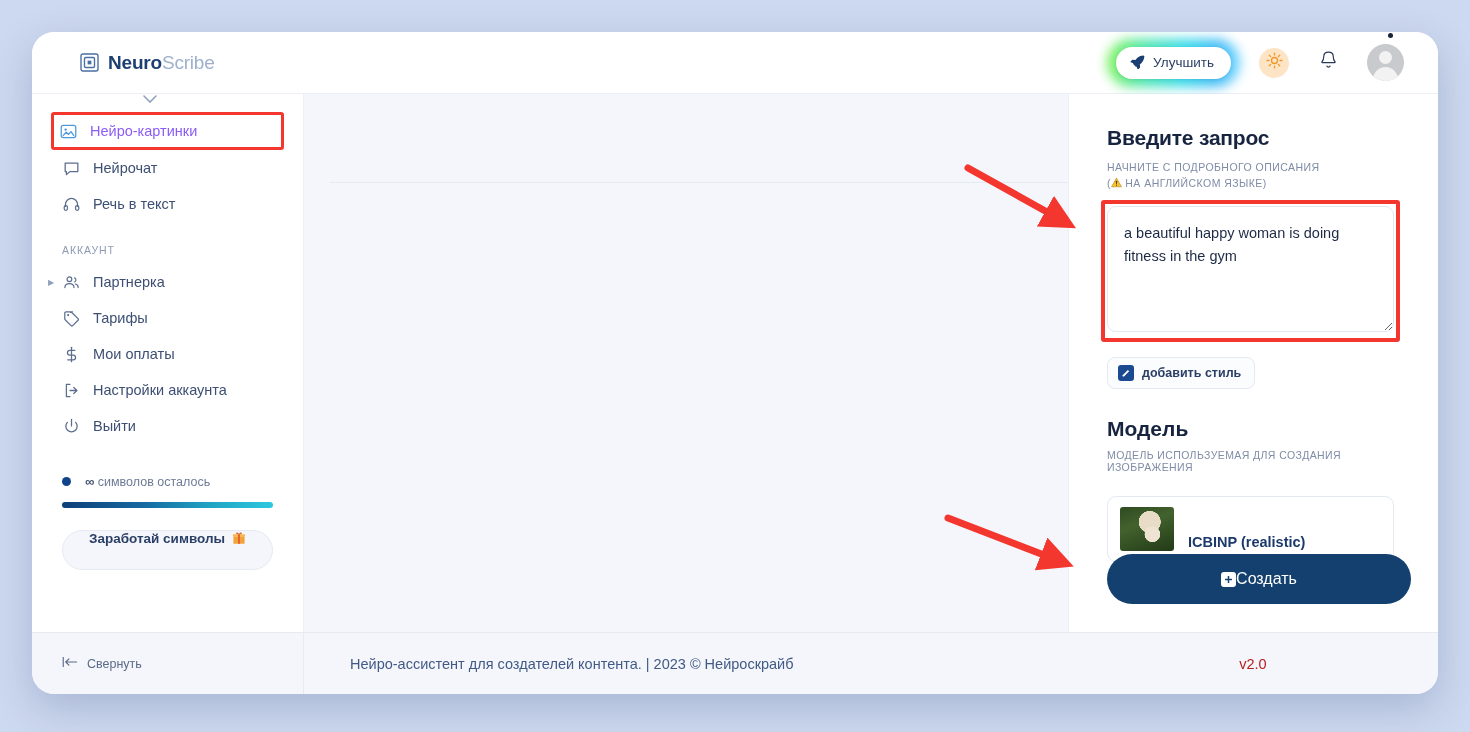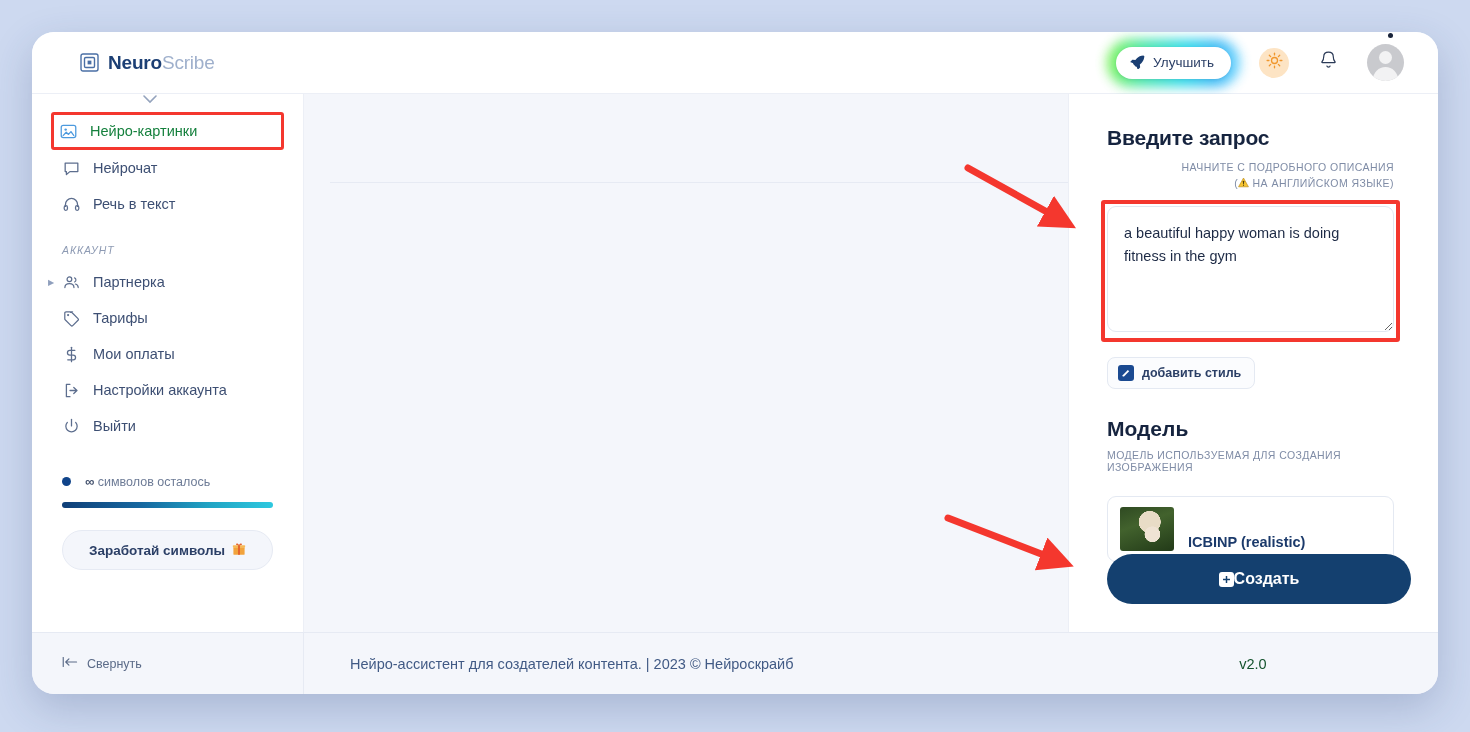--- a/index.html
+++ b/index.html
@@ -139,39 +139,38 @@
     align-items: center;
     gap: 13px;
     height: 36px;
     padding: 0 8px;
     border-radius: 7px;
     cursor: pointer;
     font-size: 14.5px;
     color: #3d4f73;
     position: relative;
   }
-  .nav-item.active { color: #15803d; }
+  .nav-item.active { color: #8b5cf6; }
   .nav-item.highlight {
     border: 3px solid #f4372e;
     border-radius: 3px;
     padding: 0 5px;
     height: 38px;
     margin-left: -3px;
     margin-right: -3px;
   }
   .nav-ico { width: 18px; height: 18px; flex: 0 0 auto; display:flex; align-items:center; justify-content:center; }
   .nav-caret { position: absolute; left: -6px; color: #8f9fbd; font-size: 8px; }
 
   .section-label {
     font-size: 10.5px;
     letter-spacing: .9px;
     color: #8d9ab3;
     padding: 22px 8px 8px;
     text-transform: uppercase;
-    font-style: italic;
   }
 
   .quota { margin-top: 30px; padding: 0 8px; }
   .quota-row { display: flex; align-items: center; gap: 14px; }
   .quota-dot { width: 9px; height: 9px; border-radius: 50%; background: #10448a; flex:0 0 auto;}
   .quota-text { font-size: 12.5px; color: #6d7b96; }
   .quota-text .inf { font-weight: 700; color: #42506c; font-size: 13px; }
   .quota-bar {
     margin-top: 13px;
     height: 6px;
@@ -183,21 +182,21 @@
     width: 100%;
     height: 40px;
     border-radius: 21px;
     background: #f4f6fb;
     border: 1px solid #e6eaf3;
     font-family: inherit;
     font-size: 13.5px;
     font-weight: 700;
     color: #2b3f66;
     cursor: pointer;
-    display: flex; align-items: center; justify-content: center; gap: 7px;
+    display: flex; align-items: flex-start; justify-content: center; gap: 7px;
   }
 
   
   .main {
     flex: 1;
     background: #f4f6fb;
     position: relative;
     min-width: 0;
   }
   .main-divider {
@@ -223,21 +222,20 @@
     color: #16243f;
     letter-spacing: -.2px;
   }
   .panel-sub {
     margin-top: 9px;
     font-size: 10.5px;
     letter-spacing: .45px;
     color: #7f8ca6;
     line-height: 1.55;
     text-transform: uppercase;
-    text-align: right;
   }
   .prompt-box-wrap { position: relative; margin-top: 14px; }
   .prompt-highlight {
     position: absolute;
     left: -6px; top: -6px; right: -6px; bottom: -6px;
     border: 4px solid #f4372e;
     border-radius: 3px;
     pointer-events: none;
   }
   .prompt-area {
@@ -321,21 +319,21 @@
     left: 38px;
     bottom: 28px;
     width: 304px;
     height: 50px;
     border-radius: 26px;
     background: #14406f;
     border: none;
     color: #ffffff;
     font-family: inherit;
     font-size: 16px;
-    font-weight: 700;
+    font-weight: 400;
     cursor: pointer;
     display: flex;
     align-items: center;
     justify-content: center;
   }
   .plus-sq {
     width: 15px; height: 15px;
     border-radius: 3px;
     background: #ffffff;
     display: flex; align-items: center; justify-content: center;
@@ -367,21 +365,21 @@
     flex: 1;
     padding-left: 46px;
     font-size: 14.5px;
     color: #415a85;
   }
   .footer-right {
     width: 370px;
     min-width: 370px;
     text-align: center;
     font-size: 14.5px;
-    color: #14532d;
+    color: #b91c1c;
   }
 
   
   .arrow-svg { position: absolute; pointer-events: none; z-index: 40; }
 </style>
 </head>
 <body>
 
 <div class="window">
 

